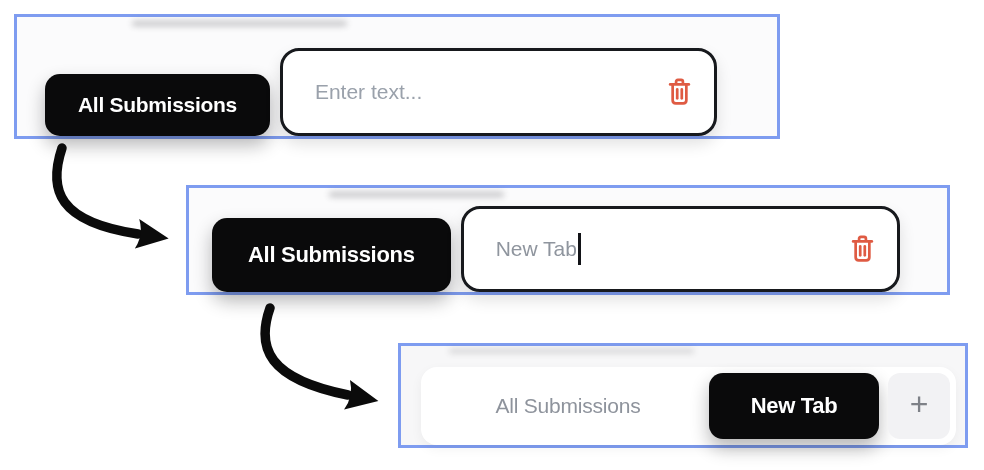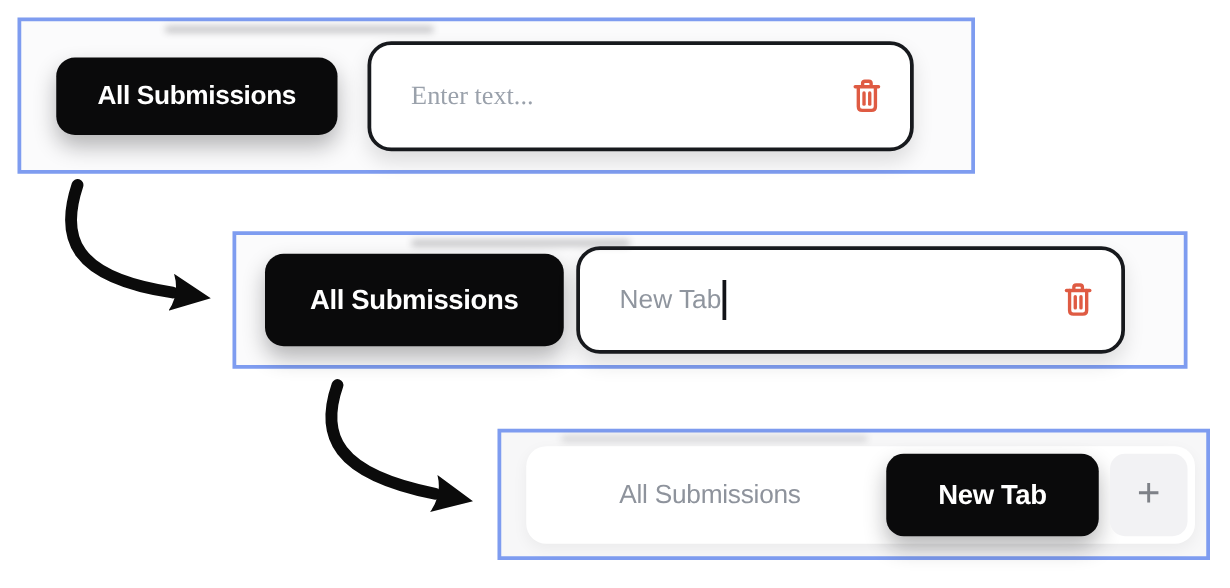--- a/index.html
+++ b/index.html
@@ -9,21 +9,21 @@
     width: 984px; height: 470px; overflow: hidden;
   }
   .stage { position: relative; width: 984px; height: 470px; background: #ffffff; }
 
   
   .panel {
     position: absolute;
     background: #fbfbfc;
     border: 3px solid #7e9cf0;
     display: flex;
-    align-items: center;
+    align-items: flex-end;
   }
   .panel-1 { left: 14px;  top: 14px;  width: 766px; height: 125px; padding-left: 28px; }
   .panel-2 { left: 186px; top: 185px; width: 764px; height: 110px; padding-left: 23px; }
   .panel-3 { left: 398px; top: 343px; width: 570px; height: 105px; background: #f7f7f8; }
 
   
   .crop-shadow {
     position: absolute; top: 4px; height: 5px;
     background: #3b3b40; opacity: .30; filter: blur(3px); border-radius: 3px;
     pointer-events: none;
@@ -46,21 +46,21 @@
 
   
   .tab-input {
     background: #ffffff;
     border: 3px solid #17191d;
     border-radius: 19px;
     display: flex; align-items: center;
     box-shadow: 0 8px 16px rgba(0,0,0,.12);
     padding: 0 22px 0 32px;
   }
-  .panel-1 .tab-input { margin-left: 24px; width: 437px; height: 88px; font-family: Liberation Serif, serif; }
+  .panel-1 .tab-input { margin-left: 10px; width: 437px; height: 88px; }
   .panel-2 .tab-input { margin-left: 10px; width: 439px; height: 86px; }
   .tab-input input {
     flex: 1; min-width: 0;
     border: none; outline: none; background: transparent;
     font-family: inherit; font-size: 21px; color: #5b6068;
   }
   .tab-input input::placeholder { color: #9aa1ab; opacity: 1; }
   .fake-value { flex: 1; font-size: 21px; color: #8f959e; display: flex; align-items: center; }
   .caret { display: inline-block; width: 3px; height: 32px; background: #121317; margin-left: 1px; }
 

